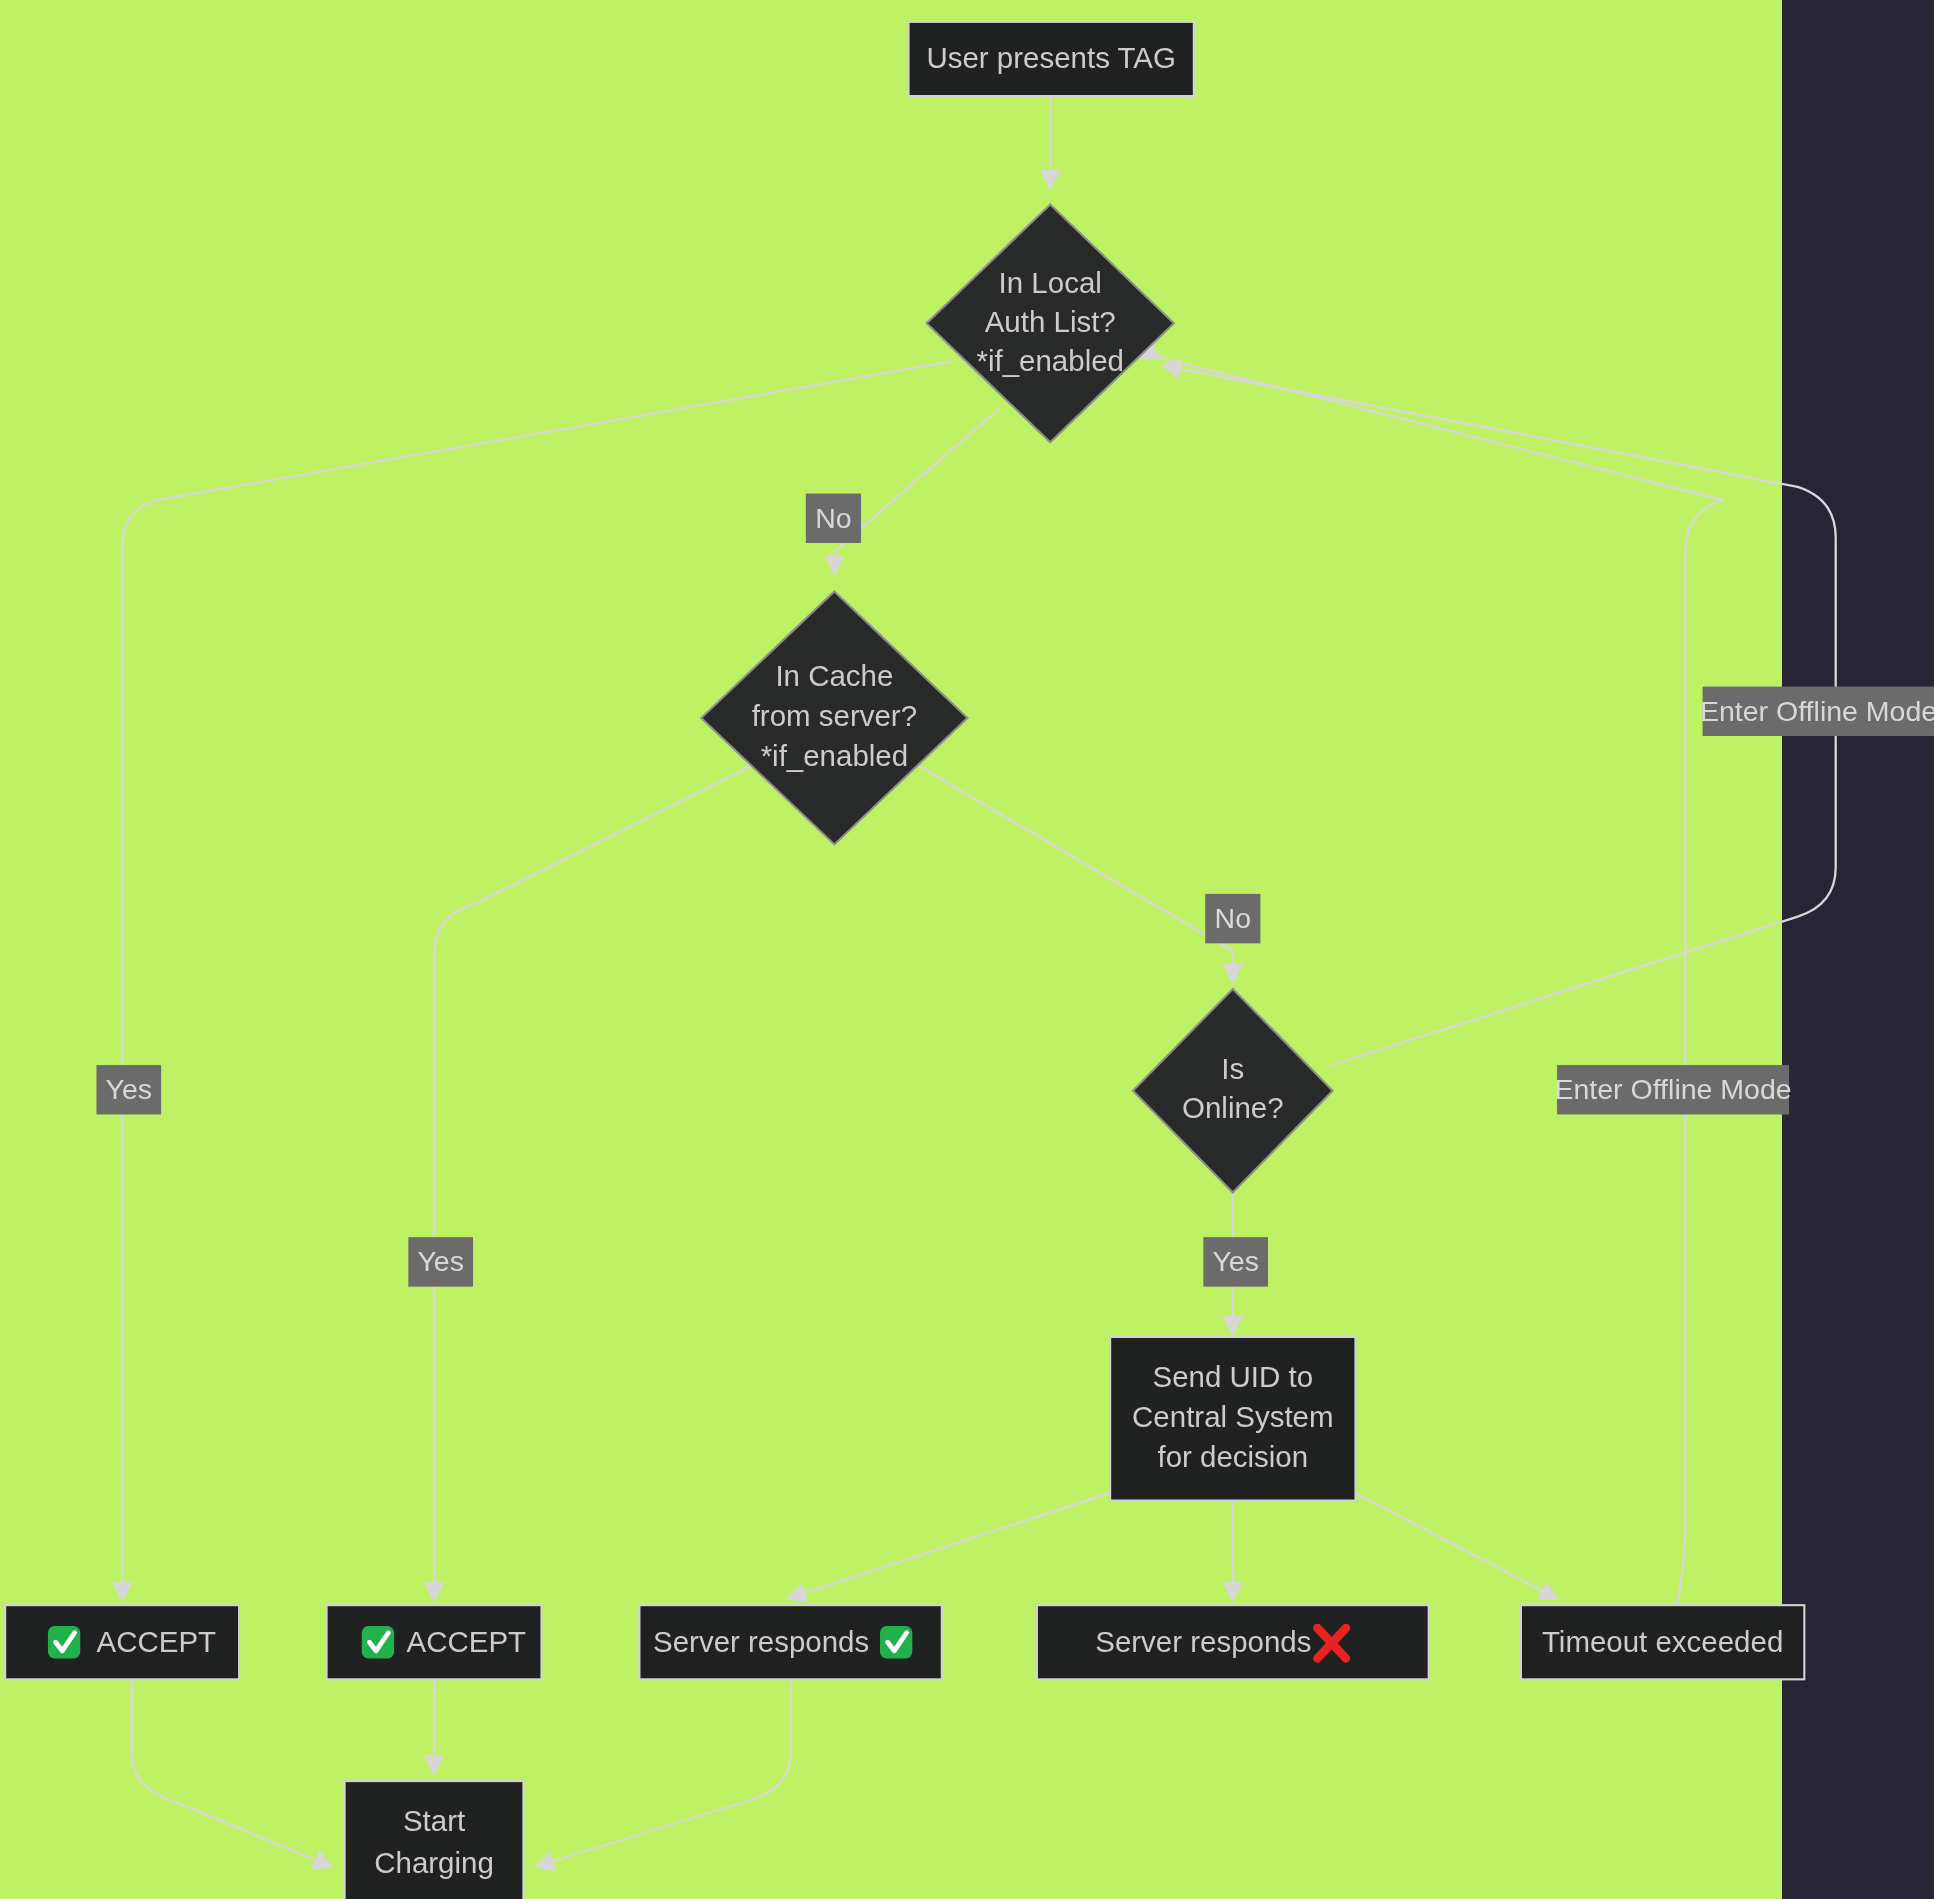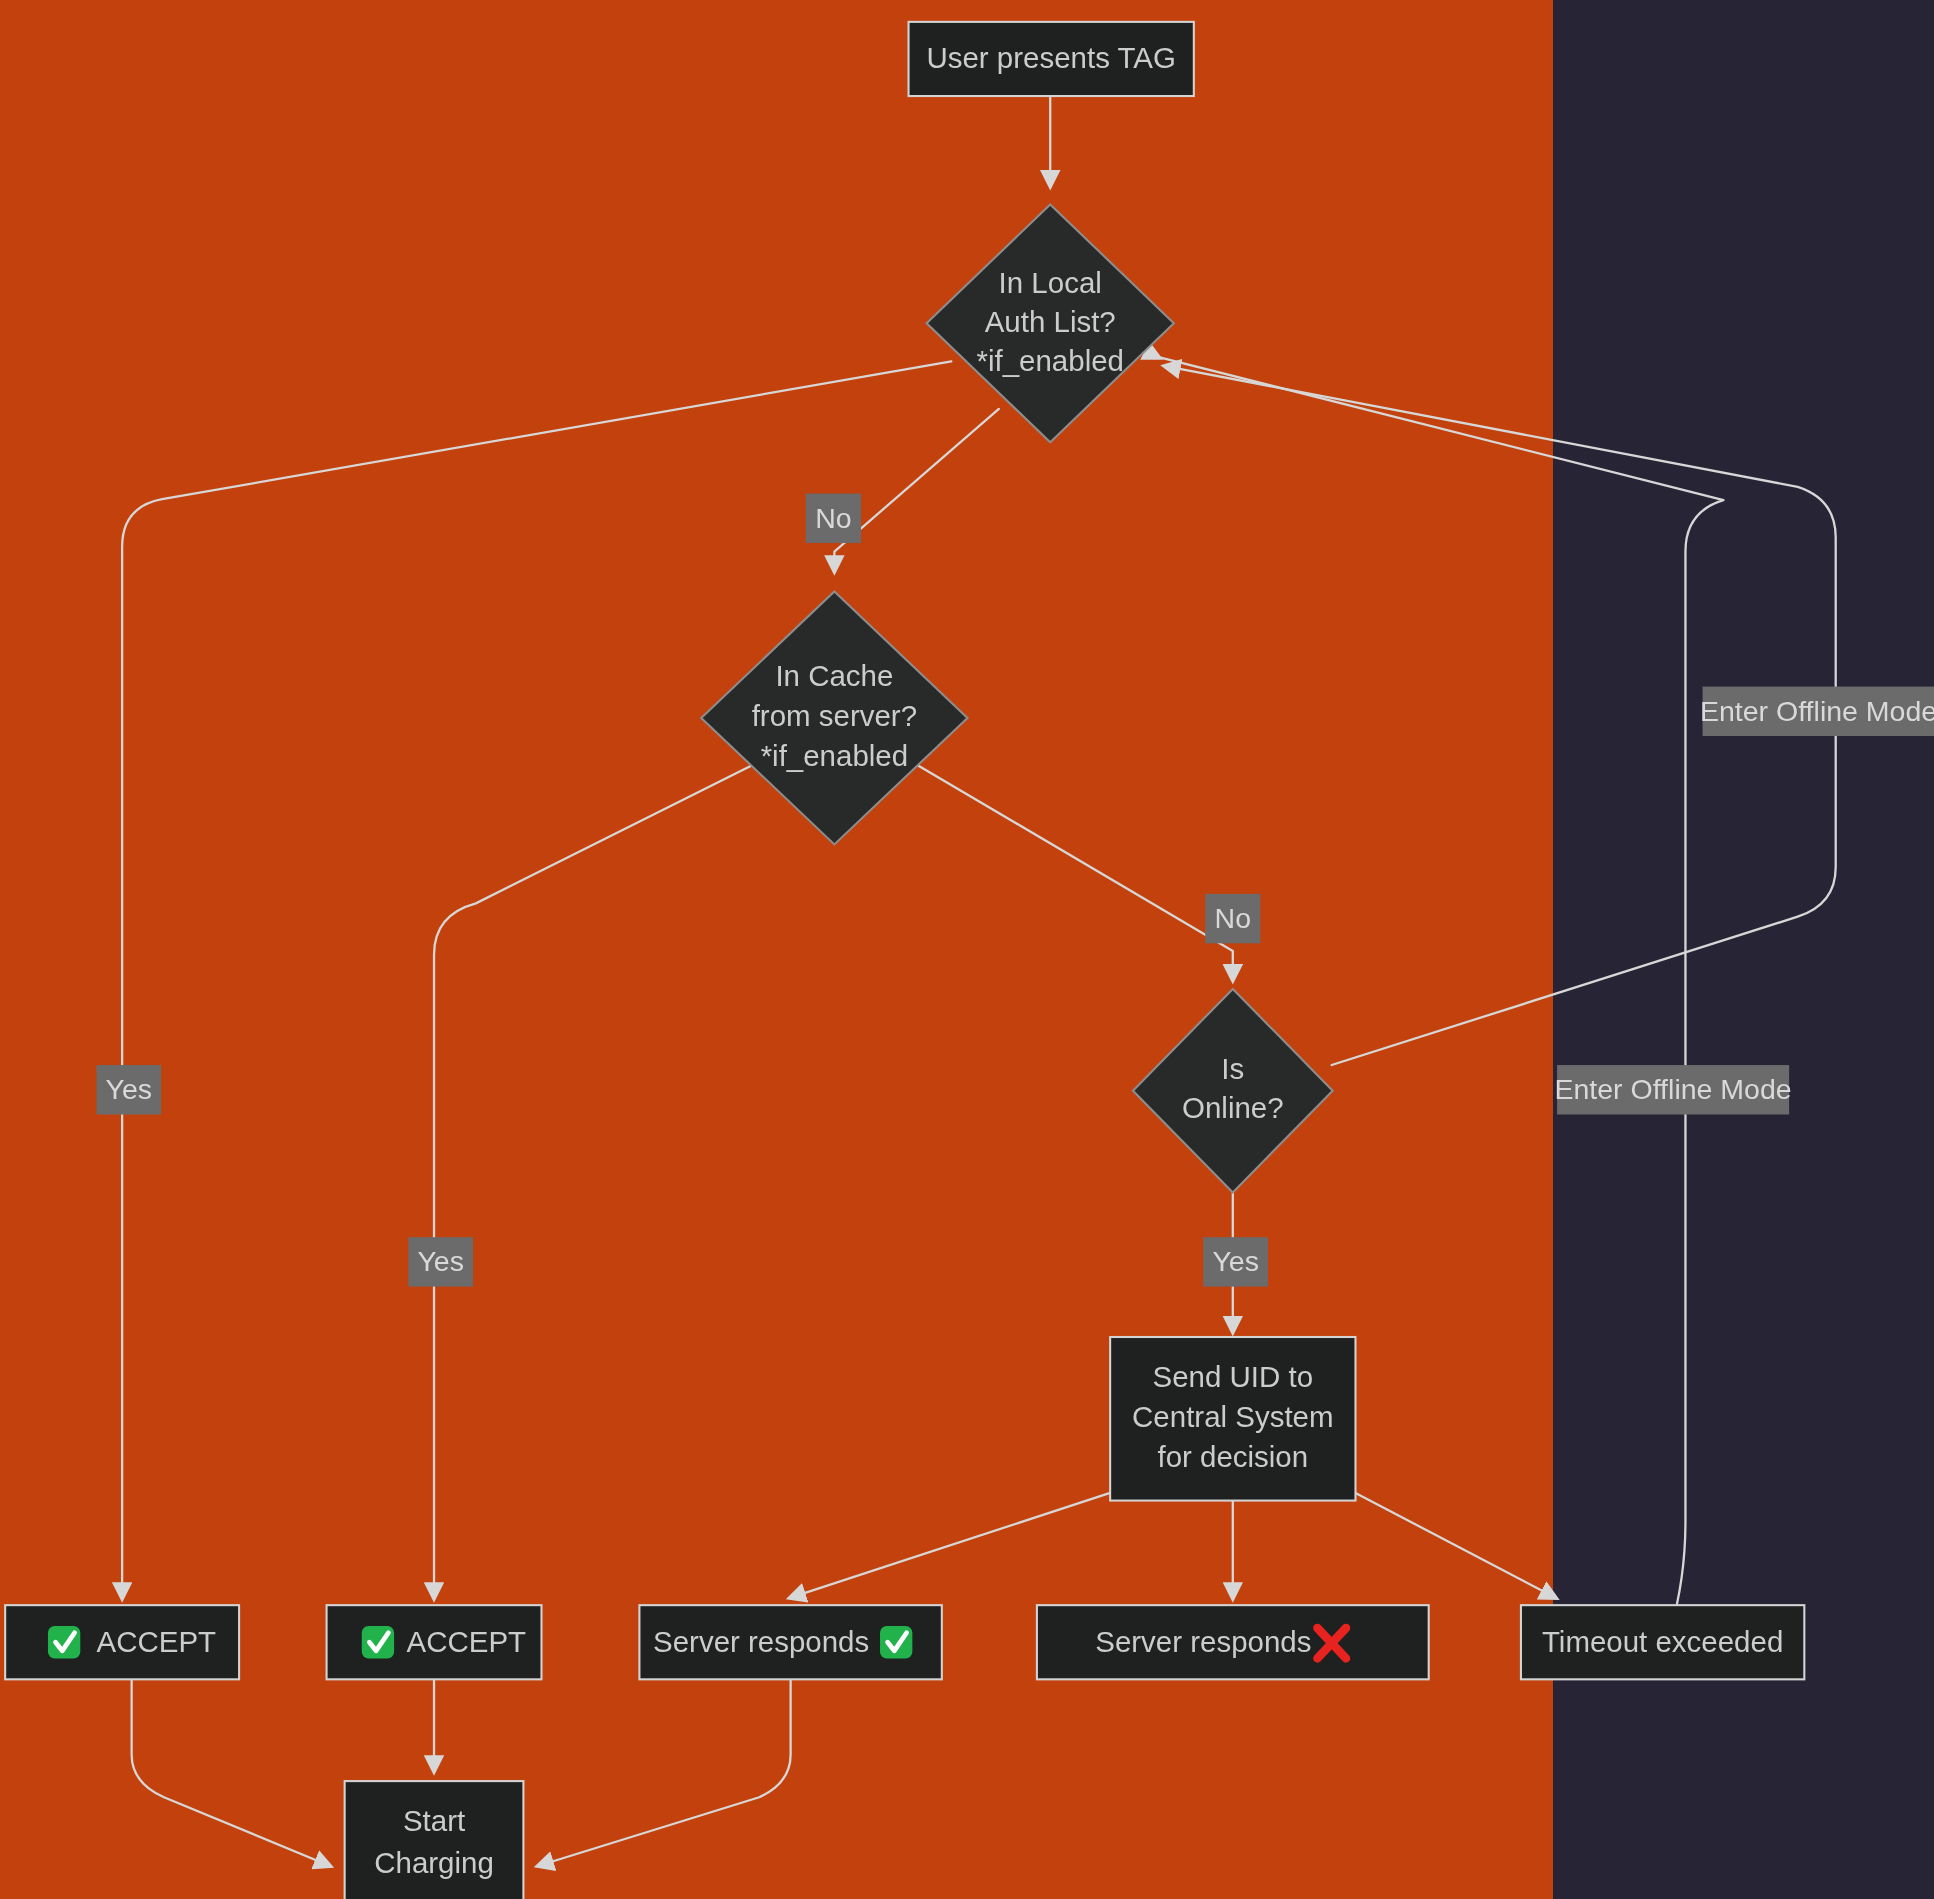--- a/index.html
+++ b/index.html
@@ -8,23 +8,23 @@
     background: #272436;
   }
   body {
     width: 1935px;
     height: 1899px;
     overflow: hidden;
     font-family: "Liberation Sans", sans-serif;
   }
   #diagram-root {
     position: relative;
-    width: 1553px;
+    width: 1782px;
     height: 1899px;
-    background: #c2410c;
+    background: #bef264;
   }
   svg#flow {
     position: absolute;
     top: 0;
     left: 0;
     width: 1935px;
     height: 1899px;
     display: block;
   }
   .node-rect {

